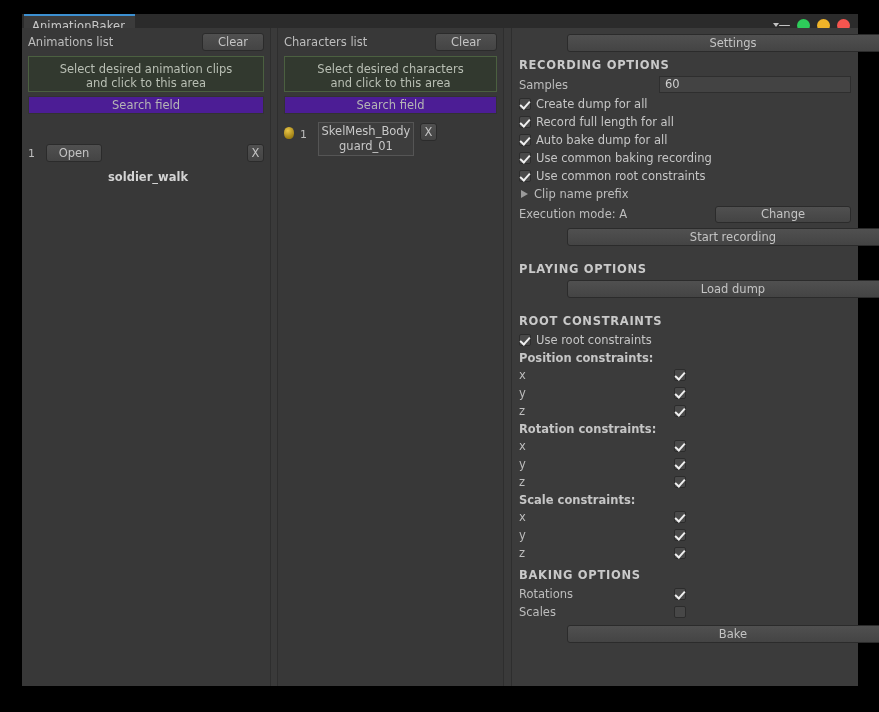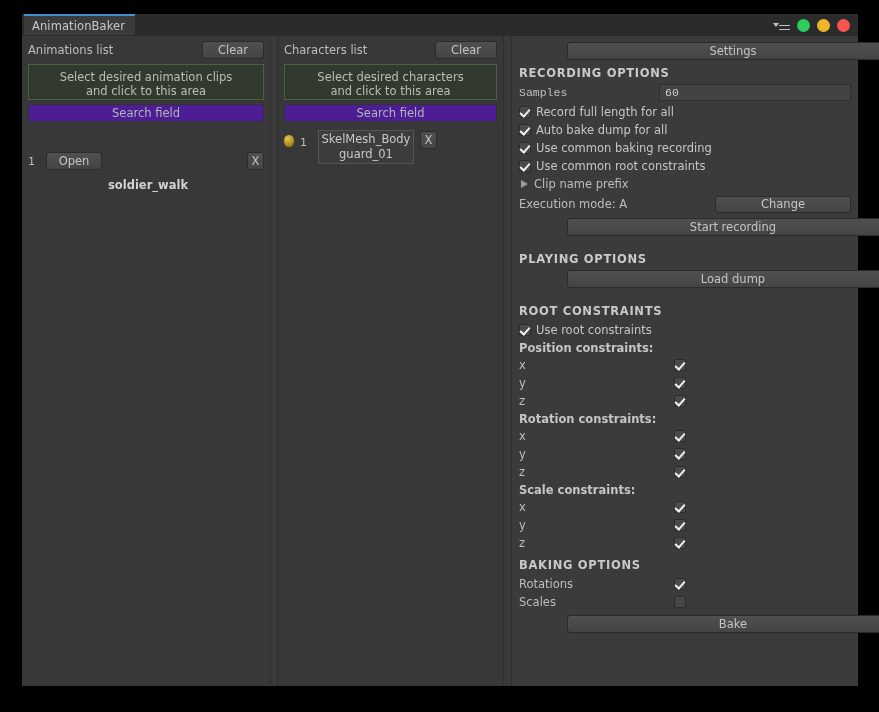--- a/index.html
+++ b/index.html
@@ -95,21 +95,21 @@
     width: 13px;
     height: 13px;
     border-radius: 50%;
     display: inline-block;
   }
 
   
   .body {
     position: absolute;
     left: 0;
-    top: 22px;
+    top: 14px;
     width: 100%;
     bottom: 0;
     background: #3a3a3a;
   }
 
   .col {
     position: absolute;
     top: 0;
     bottom: 0;
     box-sizing: border-box;
@@ -257,21 +257,20 @@
     font-weight: bold;
     letter-spacing: .7px;
     margin: 6px 0 3px 0;
   }
 
   .kv {
     display: flex;
     align-items: center;
     height: 19px;
     margin-bottom: 1px;
-    font-family: Liberation Mono, monospace;
   }
   .kv .label { flex: none; width: 140px; }
   .field {
     flex: 1;
     height: 17px;
     background: #434343;
     border: 1px solid #2e2e2e;
     box-sizing: border-box;
     color: #cfcfcf;
     font-size: 11.5px;
@@ -460,20 +459,24 @@
 
           <div class="section-title">RECORDING OPTIONS</div>
 
           <div class="kv">
             <span class="label">Samples</span>
             <span class="field">60</span>
           </div>
 
           <div class="chk-line">
             <span class="cb on"></span>
+            <span class="label">Create dump for all</span>
+          </div>
+          <div class="chk-line">
+            <span class="cb on"></span>
             <span class="label">Record full length for all</span>
           </div>
           <div class="chk-line">
             <span class="cb on"></span>
             <span class="label">Auto bake dump for all</span>
           </div>
           <div class="chk-line">
             <span class="cb on"></span>
             <span class="label">Use common baking recording</span>
           </div>

